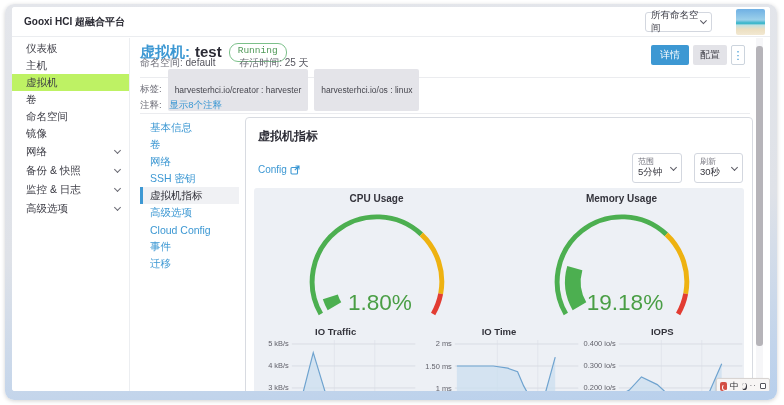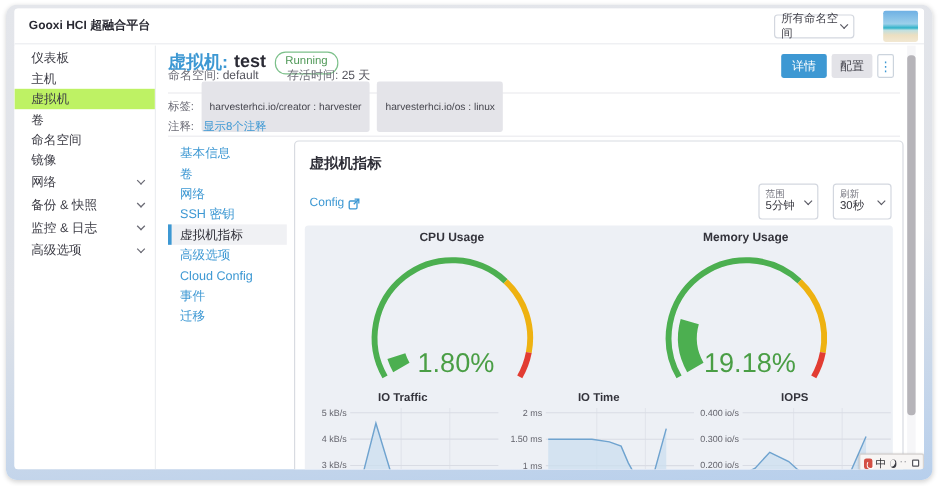--- a/index.html
+++ b/index.html
@@ -24,21 +24,21 @@
   .sidebar{position:absolute;left:0;top:31px;width:118px;bottom:0;background:#fff;border-right:1px solid #eceef1;padding-top:2px;}
   .sb-item{height:17px;display:flex;align-items:center;padding-left:14px;font-size:10.5px;color:#3b3b44;cursor:pointer;}
   .sb-item.grp{height:19px;justify-content:space-between;padding-right:9px;}
   .sb-item.sel{background:#bef264;}
   .sb-item .chev{border-color:#6a6a74;}
 
   
   .pg-title{position:absolute;left:128px;top:36px;font-size:15px;font-weight:bold;color:#2b2b35;display:flex;}
   .res-type{color:#3d98d3;margin-right:5px;}
   .badge{margin-left:7px;border:1px solid #7cc08a;color:#509958;font-size:9.5px;font-weight:normal;
-    padding:1px 8px 2px;border-radius:9px;background:#fff;}
+    padding:1px 8px 2px;border-radius:9px;background:#fff;font-family:Liberation Mono, monospace;}
   .meta{position:absolute;left:128px;top:49px;font-size:10px;color:#6e6e78;}
   .meta span.val{color:#55555e;}
   .meta .gap{display:inline-block;width:18px;}
   .btn{position:absolute;top:38px;height:20px;font-size:10px;display:flex;align-items:center;justify-content:center;
     border-radius:2px;cursor:pointer;}
   .btn-details{left:639px;width:38px;background:#3d98d3;color:#fff;}
   .btn-config{left:681px;width:34px;background:#e3e3e8;color:#42424b;}
   .btn-more{left:719px;width:14px;background:#fff;border:1px solid #ccd4dd;color:#3d98d3;font-size:11px;}
   .hdiv{position:absolute;left:128px;right:20px;height:1px;background:#ebecef;}
   .labels-row{position:absolute;left:128px;top:76px;display:flex;align-items:center;font-size:9.5px;color:#6e6e78;}

